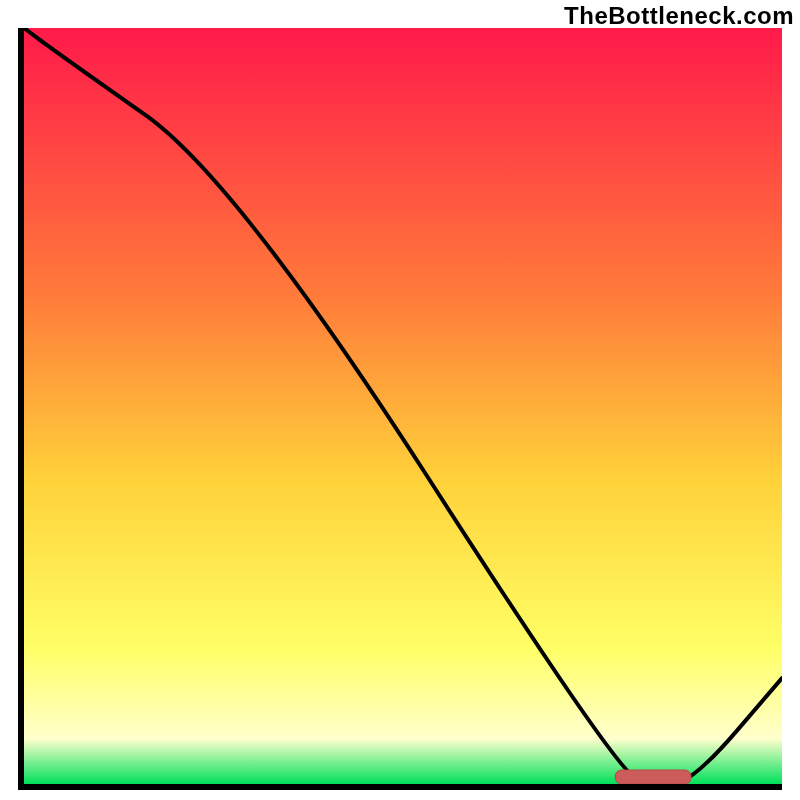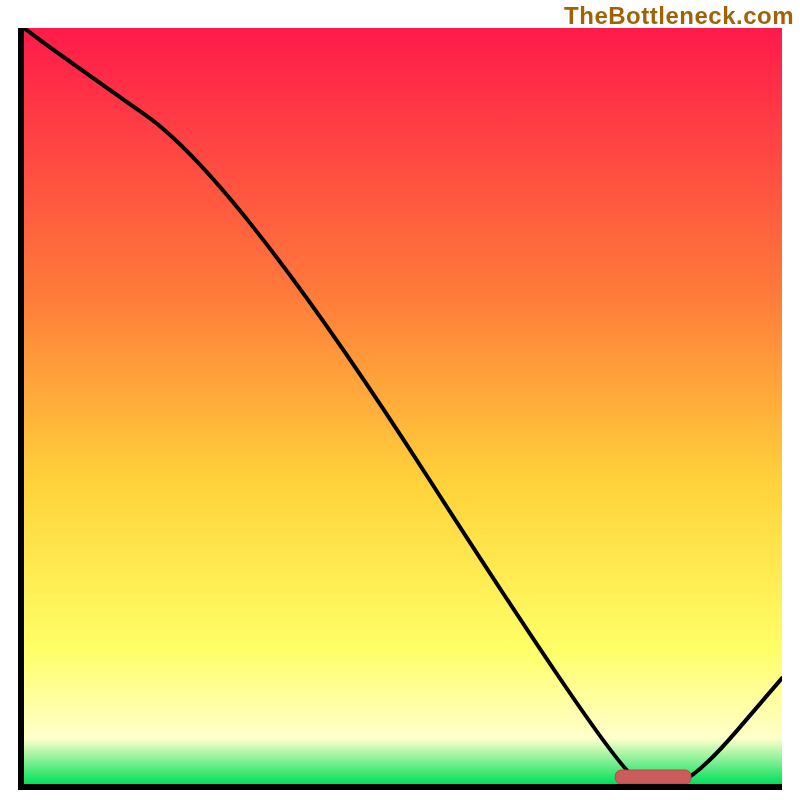--- a/index.html
+++ b/index.html
@@ -15,21 +15,21 @@
     position: relative;
     width: 800px;
     height: 800px;
   }
   .watermark {
     position: absolute;
     top: 2px;
     right: 6px;
     font-size: 24px;
     font-weight: bold;
-    color: #a16207;
+    color: #000000;
     letter-spacing: 0.5px;
   }
   .plot-frame {
     position: absolute;
     left: 18px;
     top: 28px;
     width: 764px;
     height: 762px;
     border-left: 6px solid #000;
     border-bottom: 6px solid #000;

